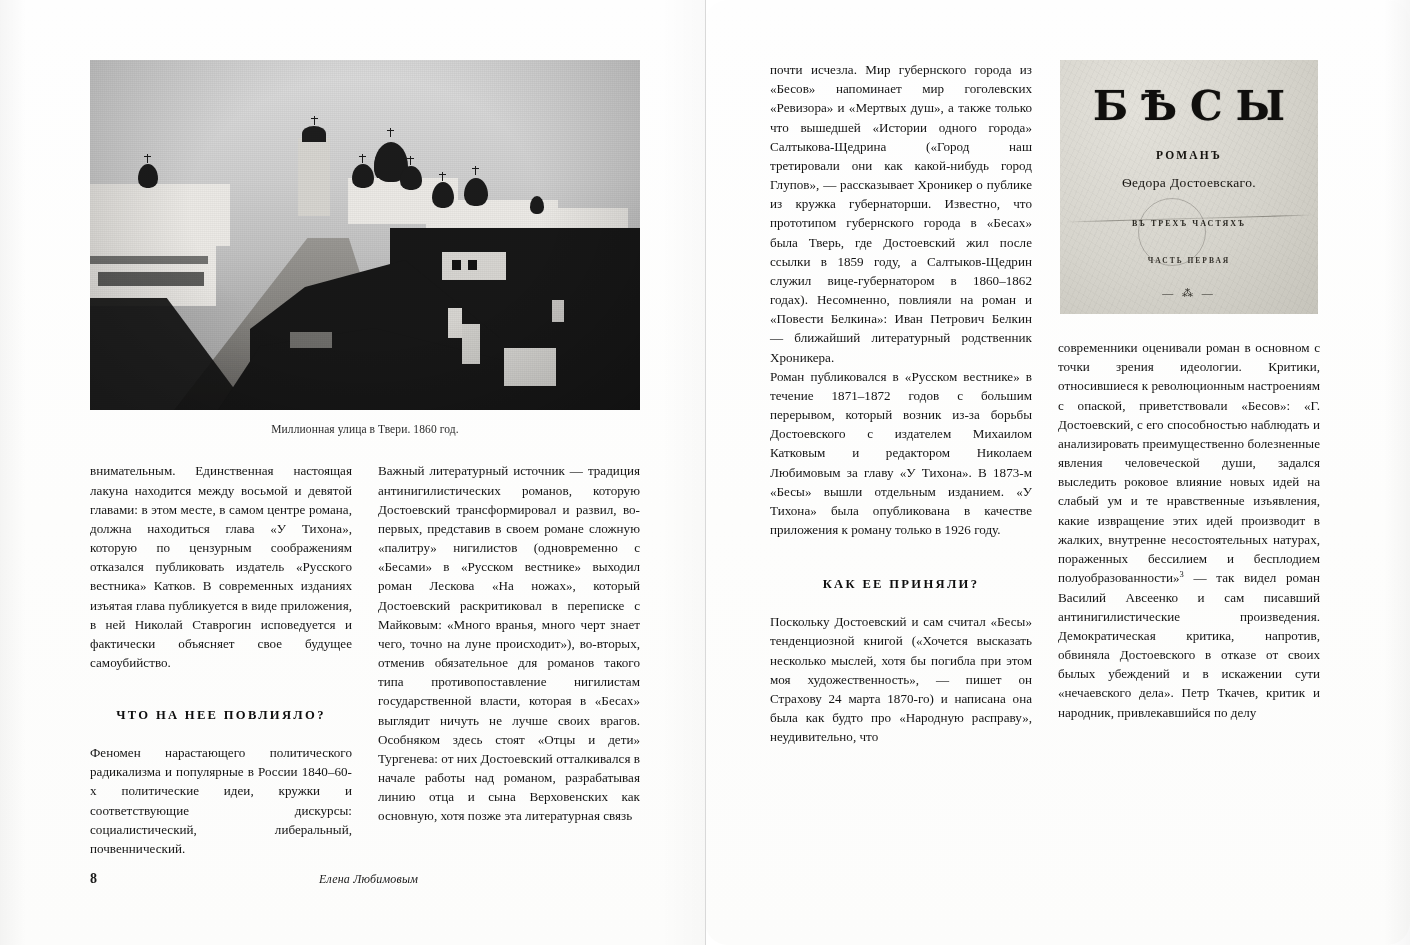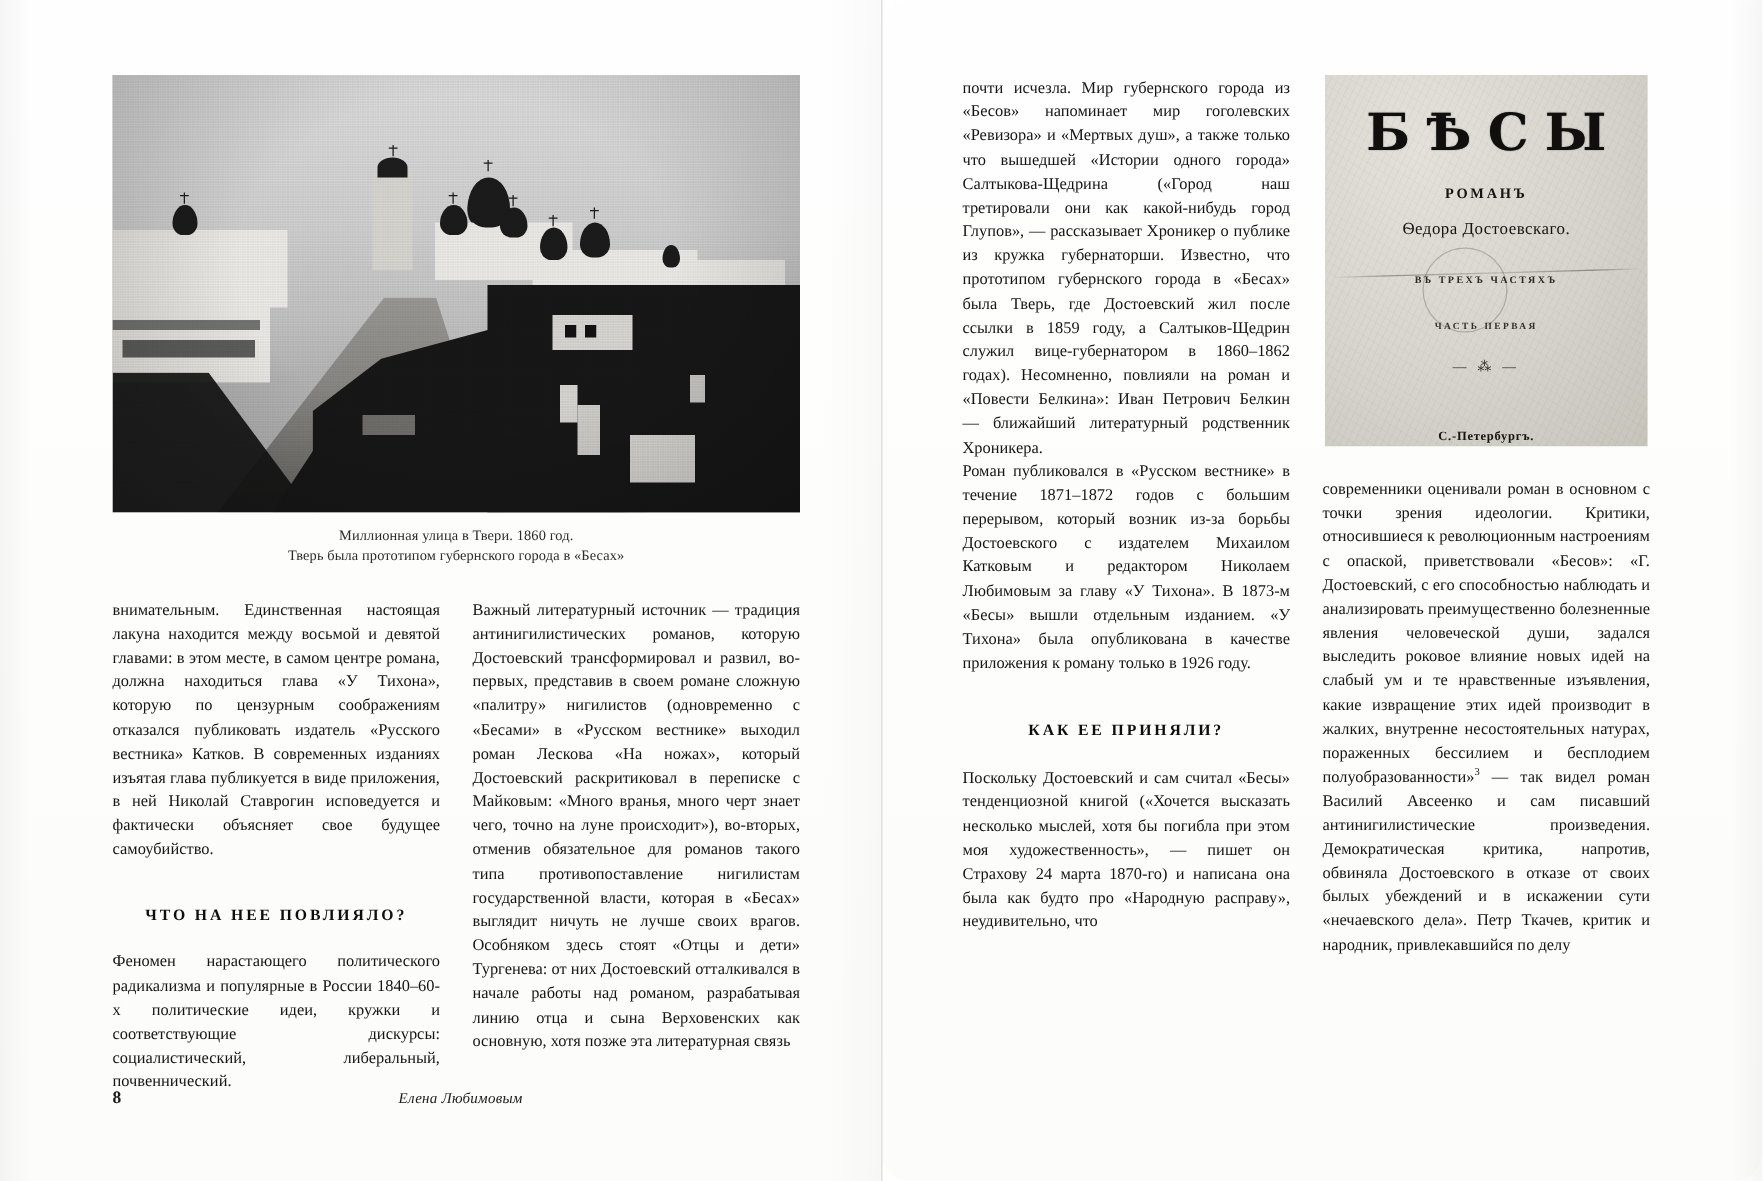--- a/index.html
+++ b/index.html
@@ -116,21 +116,21 @@
     background:#171717;
   }
   .street {
     position:absolute;
     background: linear-gradient(180deg,#9a9894 0%, #817f7b 60%, #6a6865 100%);
   }
 
   
   .cover-frame {
     width: 258px;
-    height: 297px;
+    height: 254px;
     position: relative;
     overflow: hidden;
     background: #cfcdc6;
     margin: 0 auto;
   }
   .cover-paper {
     position:absolute; inset:0;
     background:
       radial-gradient(ellipse at 30% 20%, #e3e1da 0%, #d6d4cc 55%, #c6c4bb 100%);
   }
@@ -331,21 +331,20 @@
         <div class="wht" style="left:414px; top:288px; width:52px; height:38px; opacity:.92;"></div>
         <div class="wht" style="left:352px; top:192px; width:64px; height:28px; opacity:.9;"></div>
         <div class="blk" style="left:362px; top:200px; width:9px; height:10px;"></div>
         <div class="blk" style="left:378px; top:200px; width:9px; height:10px;"></div>
 
         <div class="grain"></div>
         <div class="vign"></div>
       </div>
       <figcaption class="photo-caption">
         <div>Миллионная улица в Твери. 1860 год.</div>
-        <div>Тверь была прототипом губернского города в «Бесах»</div>
       </figcaption>
     </figure>
 
     <div class="cols">
       <div class="col">
         <p class="body">внимательным. Единственная настоящая лакуна находится между восьмой и девятой главами: в этом месте, в самом центре романа, должна находиться глава «У Тихона», которую по цензурным соображениям отказался публиковать издатель «Русского вестника» Катков. В современных изданиях изъятая глава публикуется в виде приложения, в ней Николай Ставрогин исповедуется и фактически объясняет свое будущее самоубийство.</p>
         <h2 class="section">ЧТО НА НЕЕ ПОВЛИЯЛО?</h2>
         <p class="body">Феномен нарастающего политического радикализма и популярные в России 1840–60-х политические идеи, кружки и соответствующие дискурсы: социалистический, либеральный, почвеннический.</p>
       </div>
       <div class="col">

